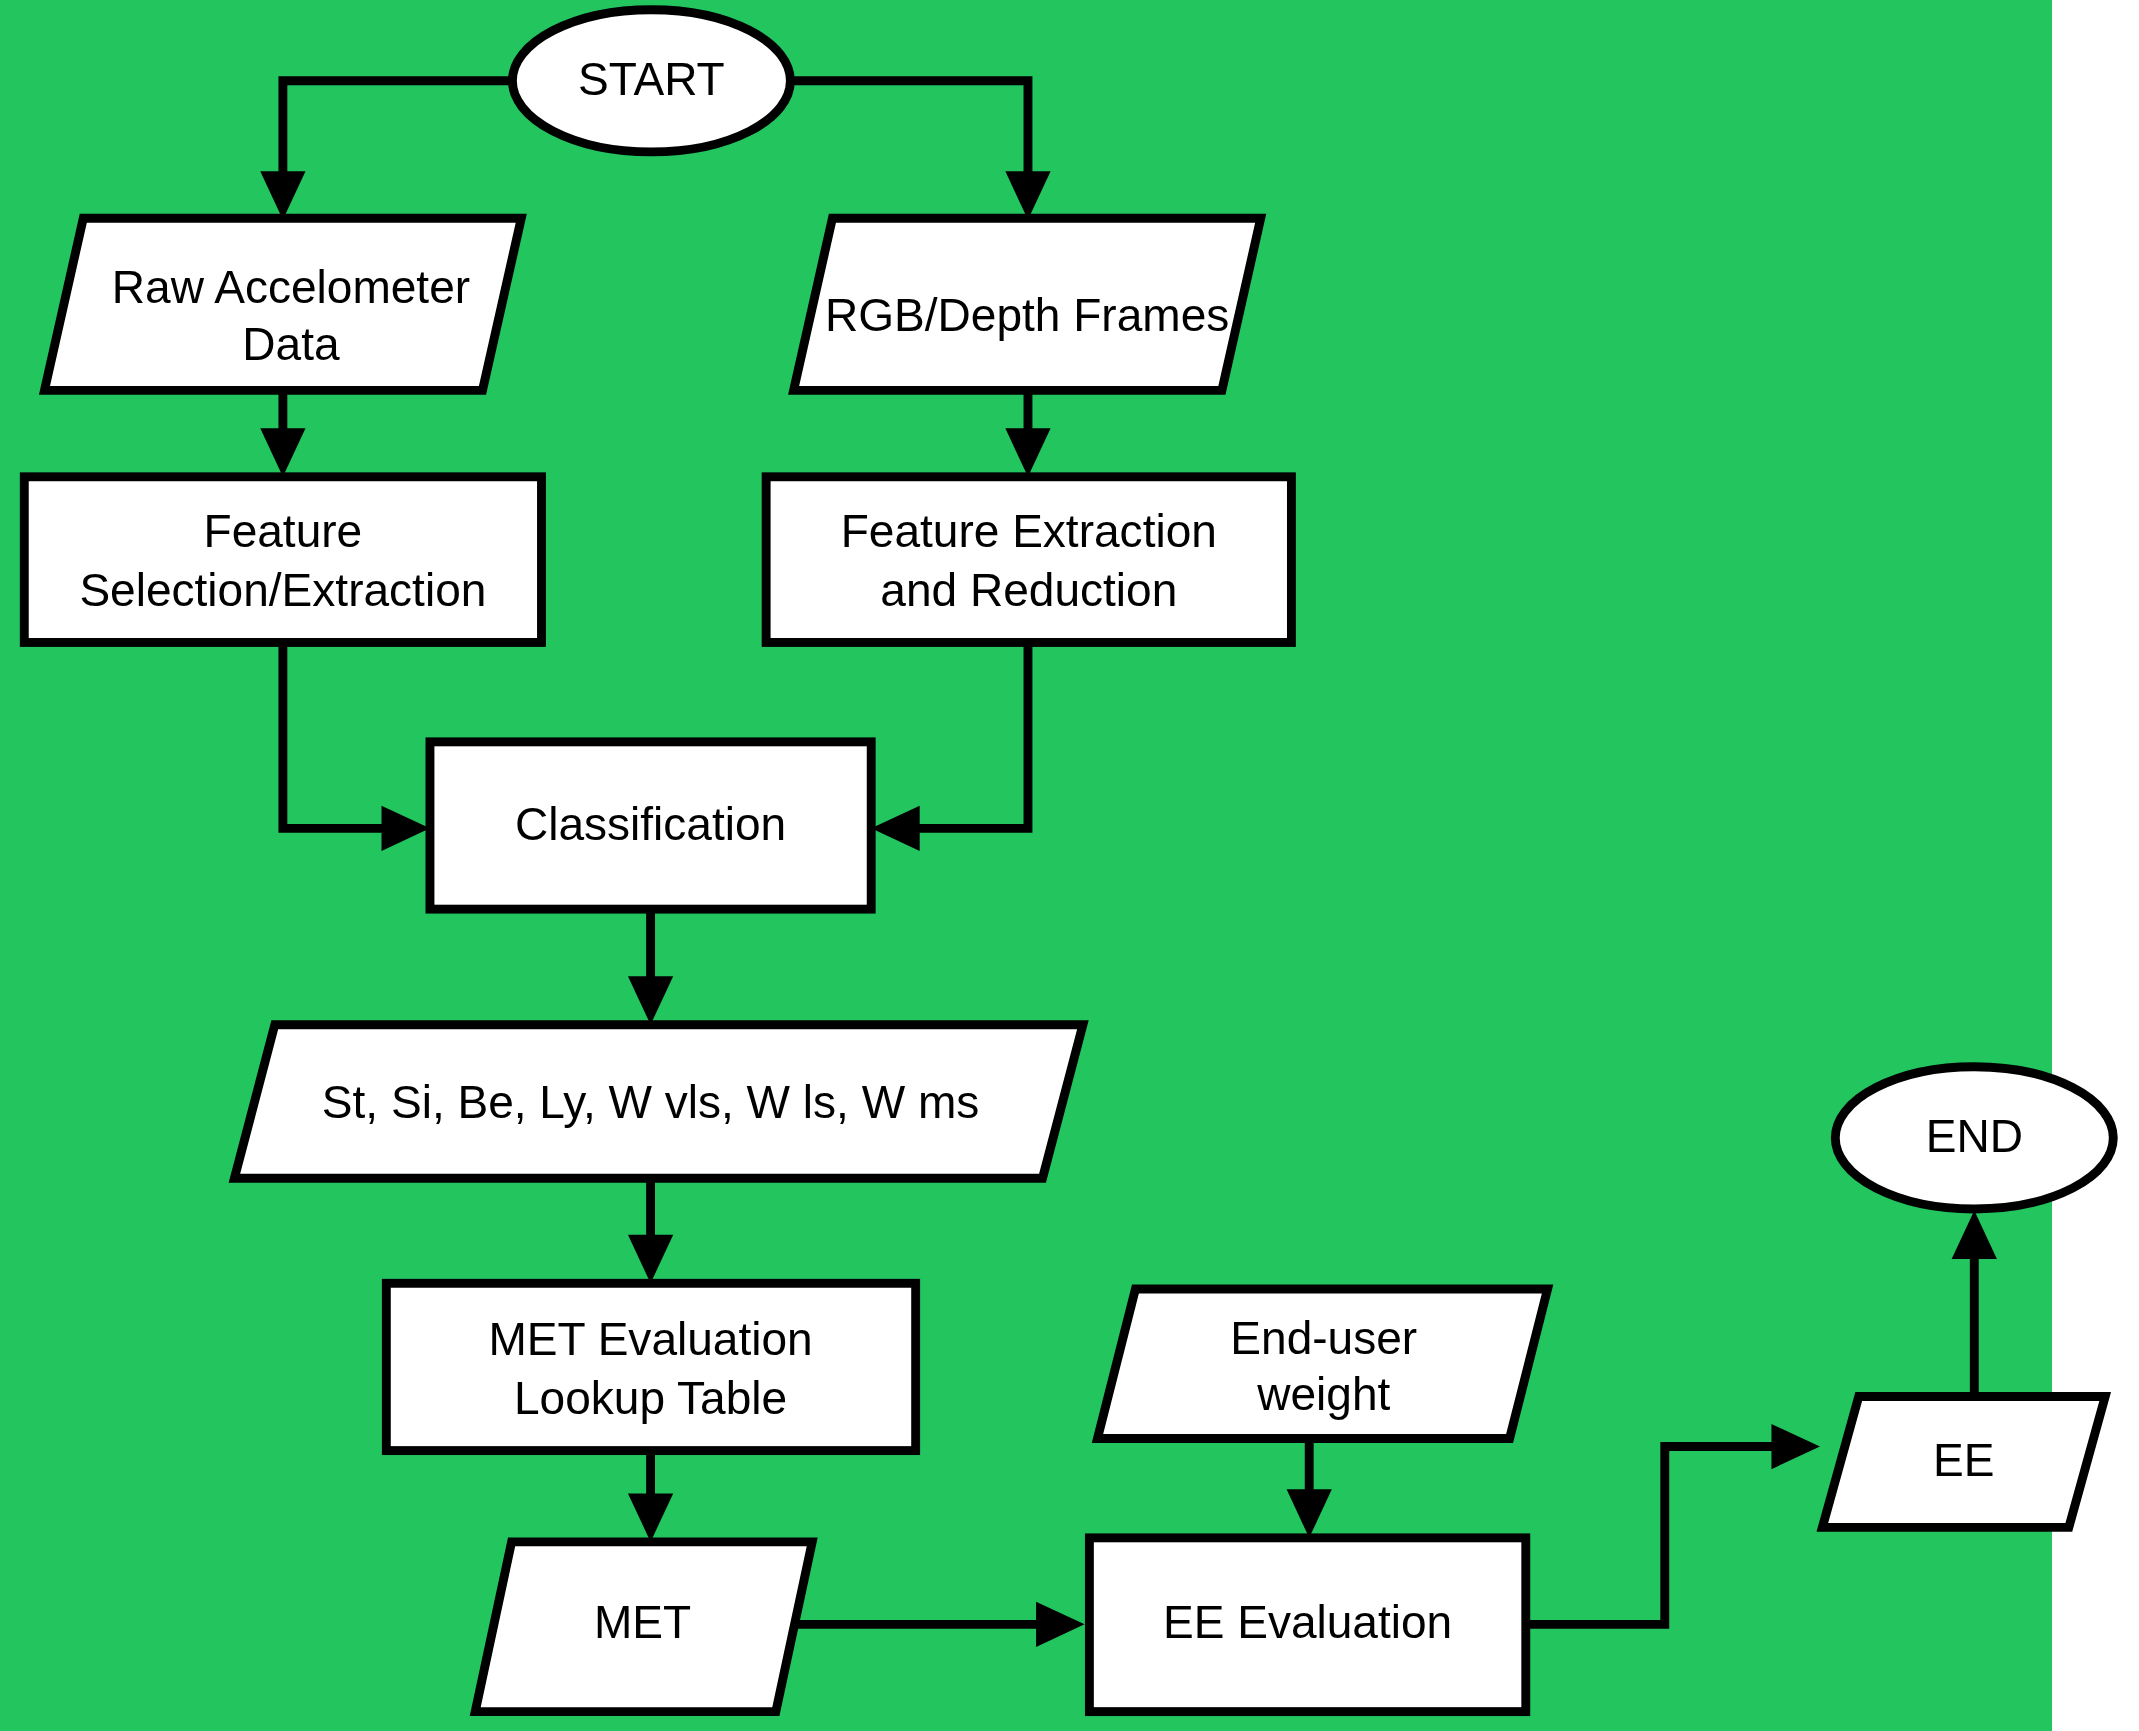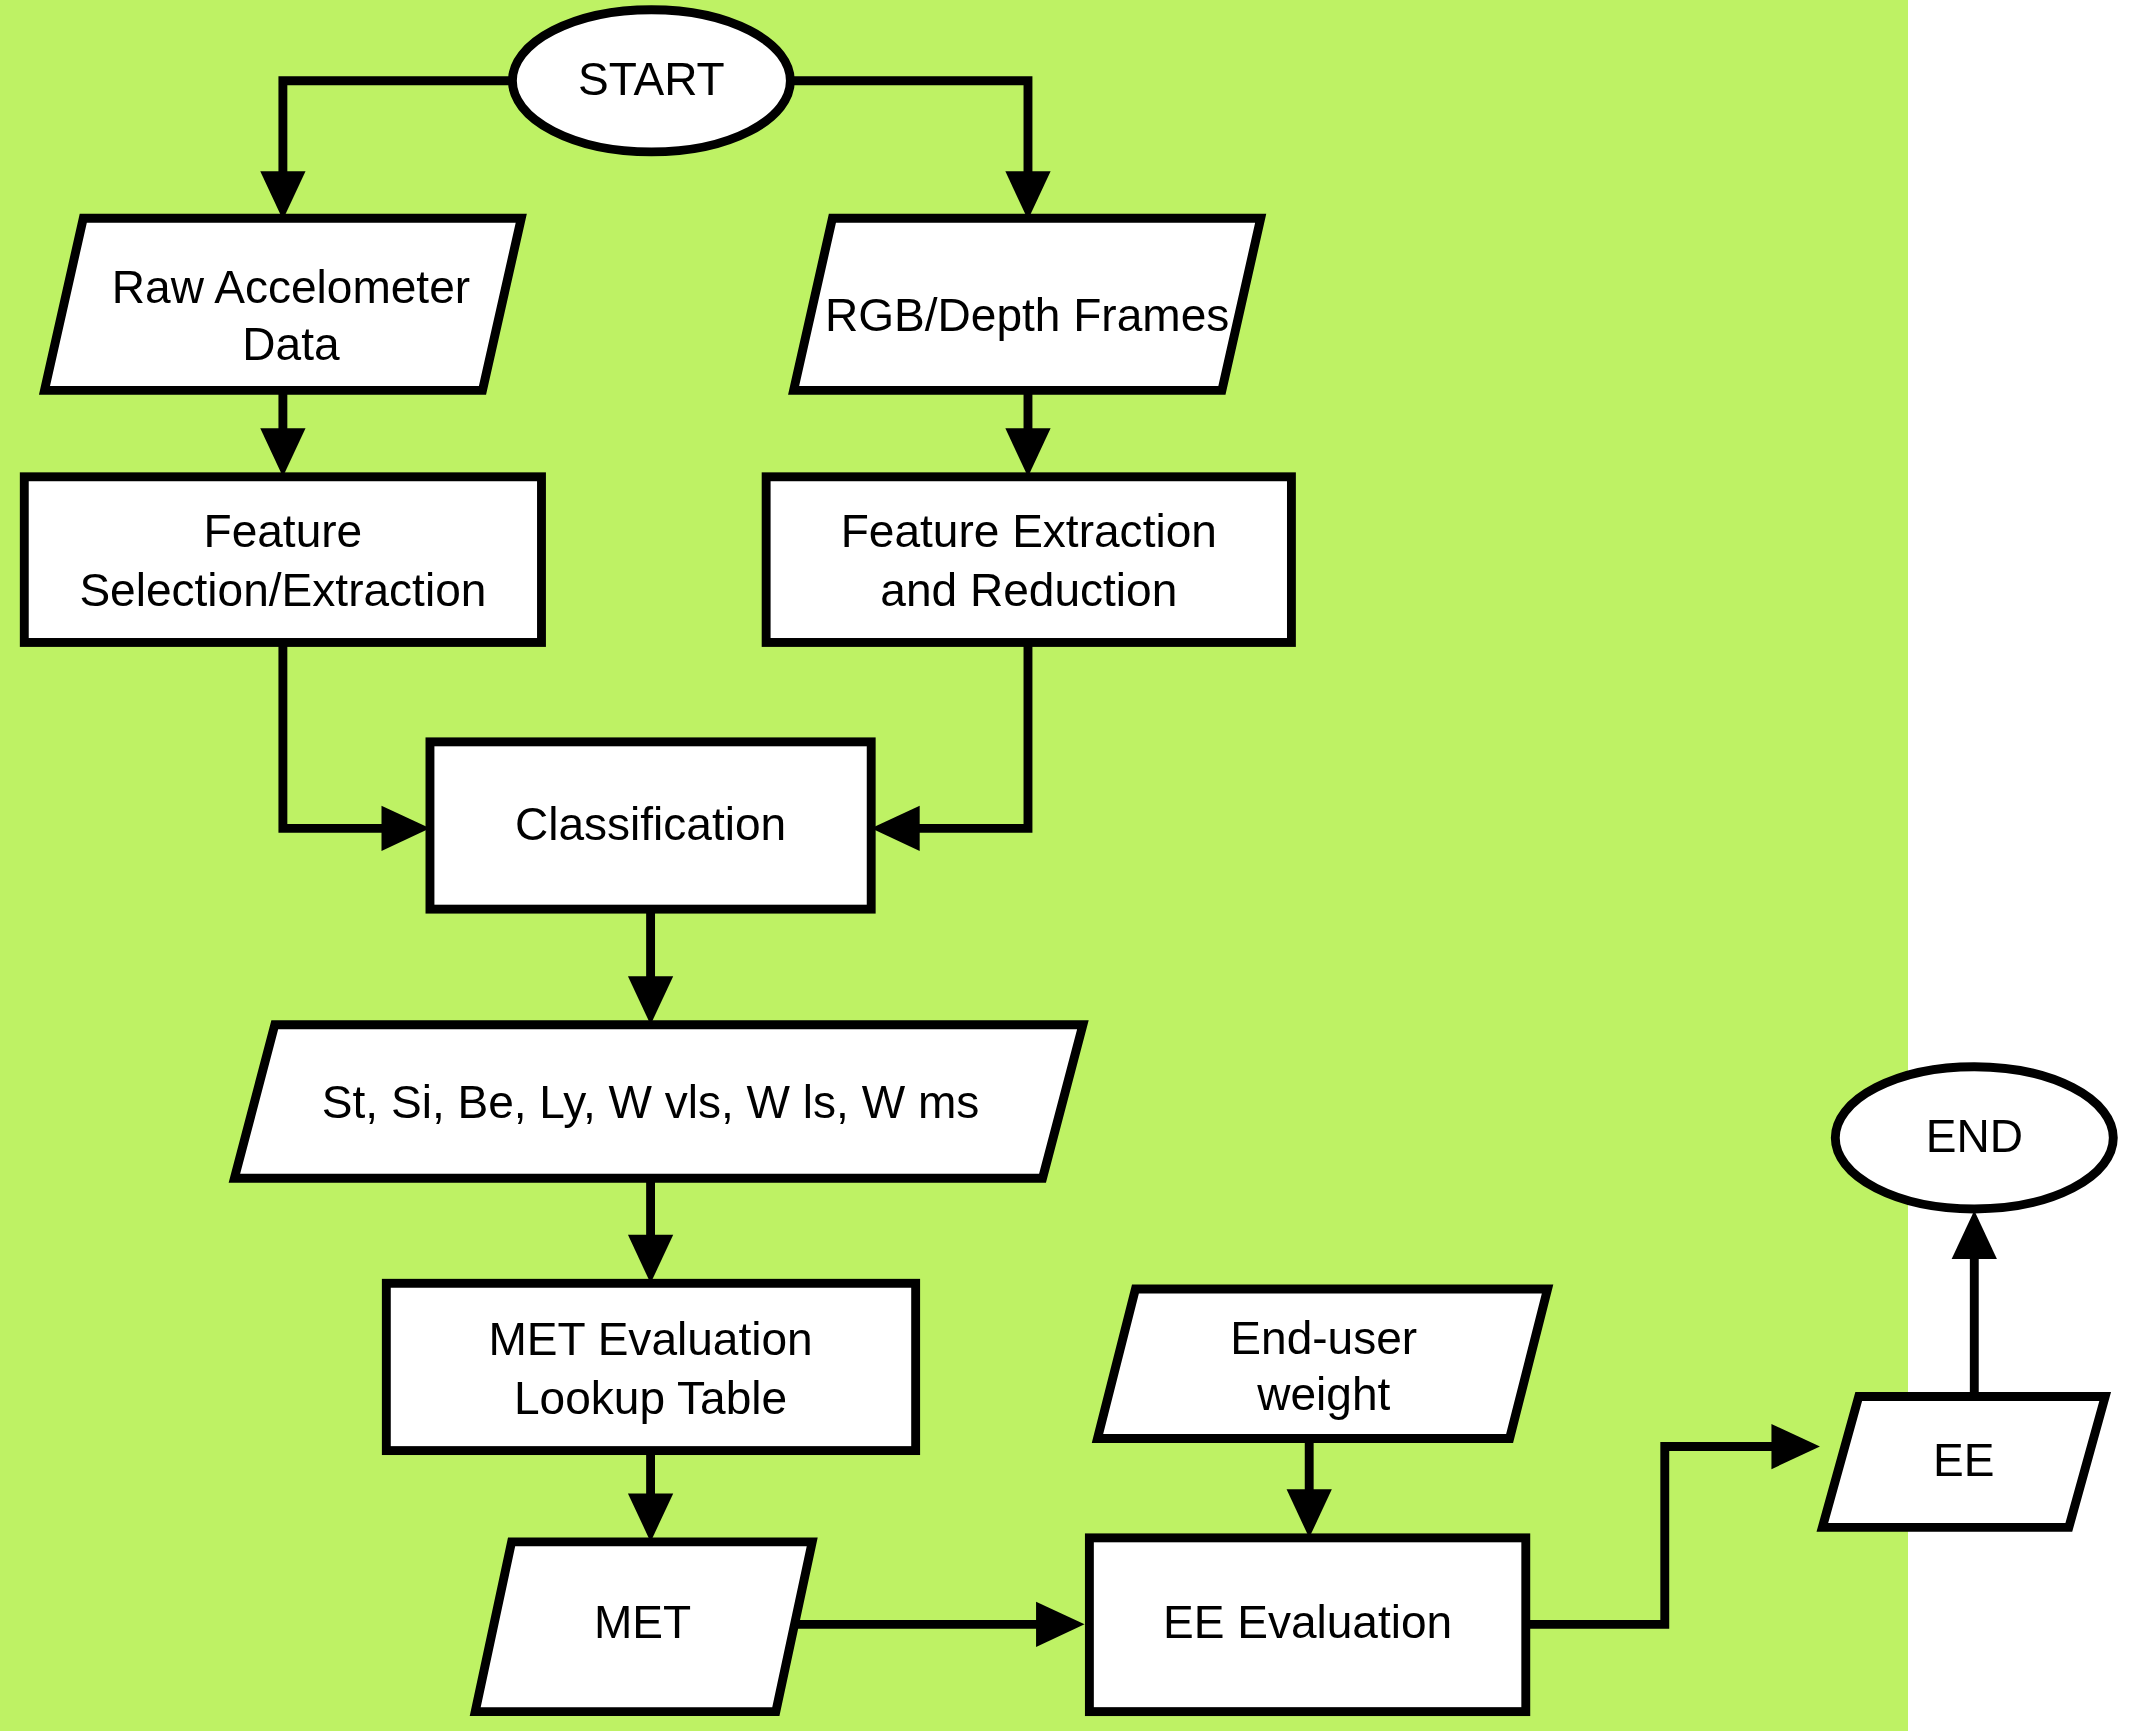--- a/index.html
+++ b/index.html
@@ -8,23 +8,23 @@
     background: #ffffff;
   }
   body {
     width: 2140px;
     height: 1731px;
     font-family: "Liberation Sans", sans-serif;
     overflow: hidden;
   }
   #flowchart-root {
     position: relative;
-    width: 1908px;
+    width: 2052px;
     height: 1731px;
-    background: #bef264;
+    background: #22c55e;
   }
   svg#flow-svg {
     display: block;
     width: 2140px;
     height: 1731px;
   }
   .node-shape {
     fill: #ffffff;
     stroke: #000000;
     stroke-width: 11;

